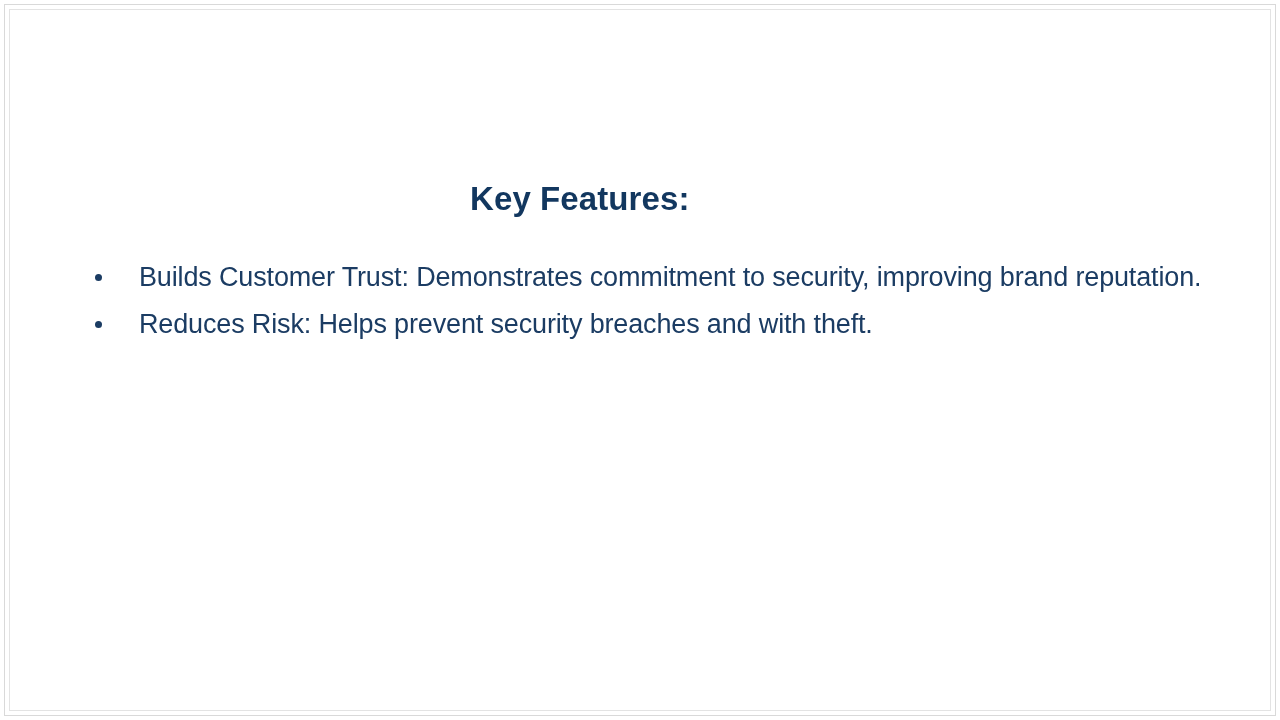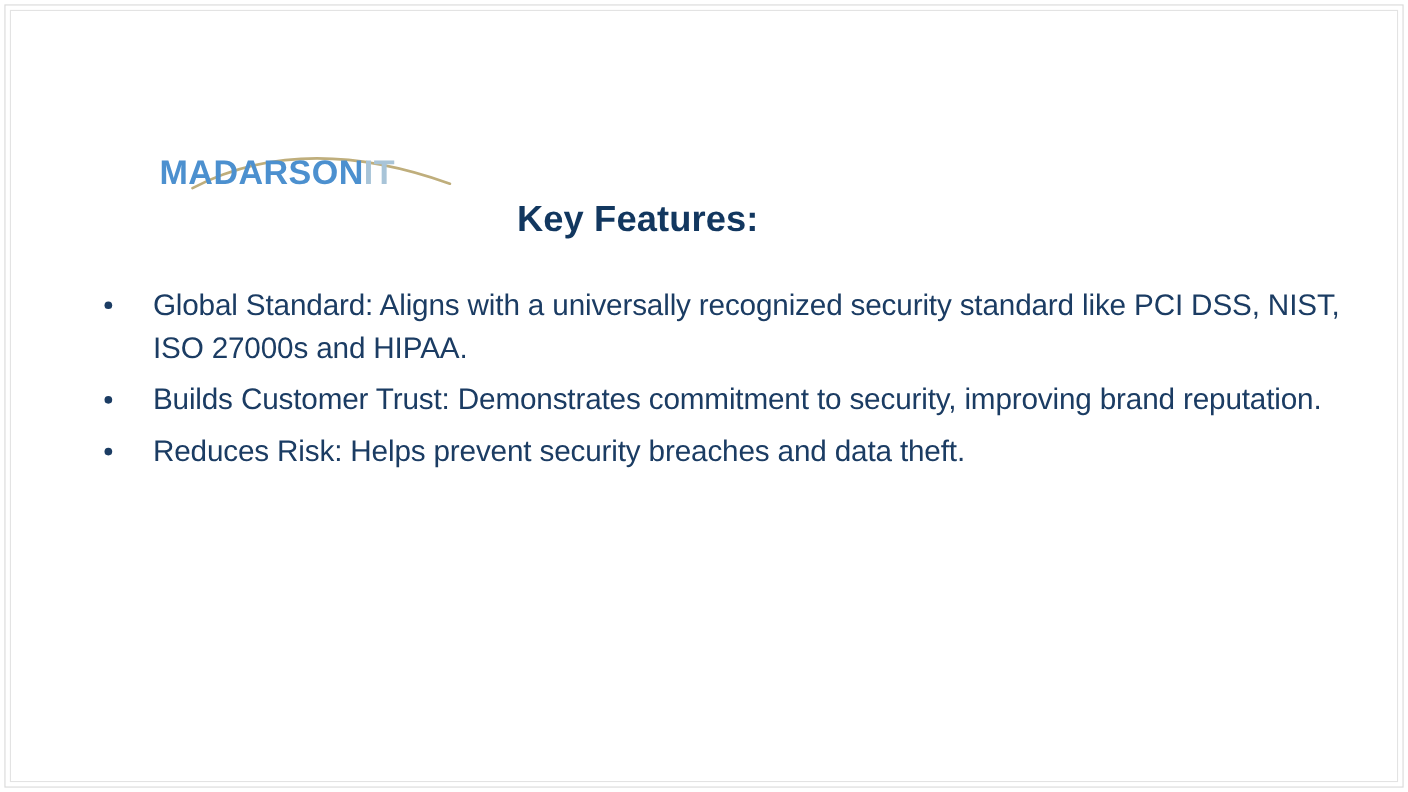--- a/index.html
+++ b/index.html
@@ -136,40 +136,28 @@
 </style>
 </head>
 <body>
 
 <div id="slide-frame">
   <div id="slide-outer-edge"></div>
   <div id="slide-inner-edge"></div>
 
   <div id="slide-canvas">
 
-    <div id="logo">
-      <svg id="logo-arc" viewBox="0 0 290 70" width="290" height="70" preserveAspectRatio="none">
-        <path d="M 40 56 Q 140 4 274 52" fill="none" stroke="#bfae7c" stroke-width="2.4" stroke-linecap="round"></path>
-      </svg>
-      <div id="logo-wordmark">
-        <span class="logo-madarson">MADARSON</span><span class="logo-it">IT</span>
-      </div>
-    </div>
 
     <div id="slide-title">Key Features:</div>
 
     <div id="bullet-list">
       <div class="bullet-item">
         <span class="bullet-marker"></span>
-        <span class="bullet-text">Global Standard: Aligns with a universally recognized security standard like PCI DSS, NIST, ISO 27000s and HIPAA.</span>
-      </div>
-      <div class="bullet-item">
-        <span class="bullet-marker"></span>
         <span class="bullet-text">Builds Customer Trust: Demonstrates commitment to security, improving brand reputation.</span>
       </div>
       <div class="bullet-item">
         <span class="bullet-marker"></span>
-        <span class="bullet-text">Reduces Risk: Helps prevent security breaches and data theft.</span>
+        <span class="bullet-text">Reduces Risk: Helps prevent security breaches and with theft.</span>
       </div>
     </div>
 
   </div>
 </div>
 
 </body></html>

